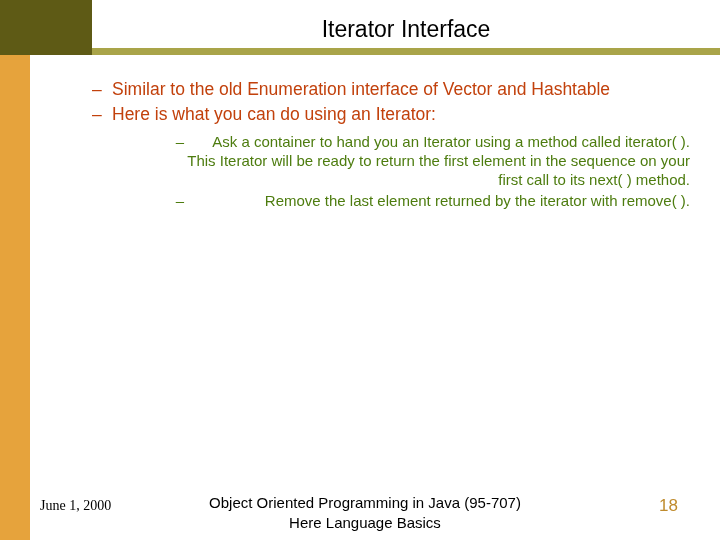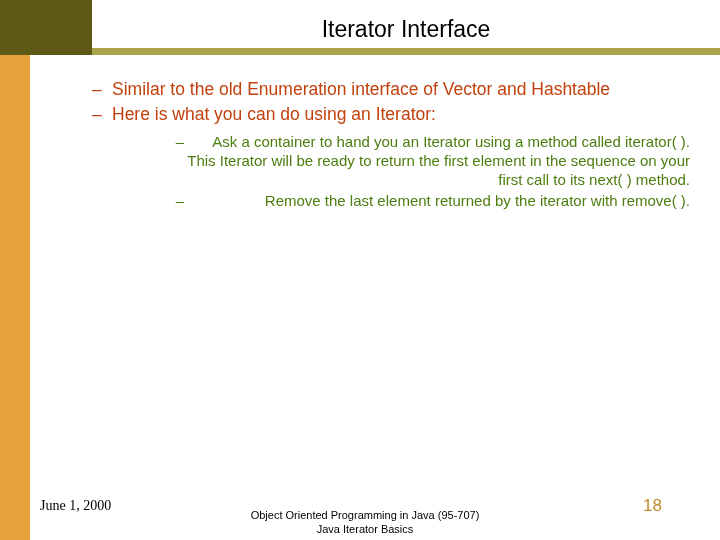--- a/index.html
+++ b/index.html
@@ -101,28 +101,28 @@
     position: absolute;
     left: 0;
     top: 6px;
     font-family: "Times New Roman", Times, serif;
     font-size: 14px;
   }
   .footer-center {
     position: absolute;
     left: 0;
     right: 0;
-    top: 16px;
+    top: 1px;
     text-align: center;
-    font-size: 11px;
+    font-size: 15px;
     line-height: 1.3;
   }
   .footer-page {
     position: absolute;
-    right: 28px;
+    right: 12px;
     top: 4px;
     font-size: 17px;
     color: #bf8b2d;
   }
 </style>
 </head>
 <body>
 
 <div class="top-sidebar"></div>
 <div class="top-band"></div>
@@ -145,16 +145,16 @@
     <div class="level2">
       <span class="dash">–</span><span class="txt">Remove the last element returned by the iterator with remove( ).</span>
     </div>
   </div>
 </div>
 
 <div class="footer">
   <div class="footer-date">June 1, 2000</div>
   <div class="footer-center">
     <span>Object Oriented Programming in Java  (95-707)</span><br>
-    <span>Java Iterator Basics</span>
+    <span>Here Language Basics</span>
   </div>
   <div class="footer-page">18</div>
 </div>
 
 </body></html>

